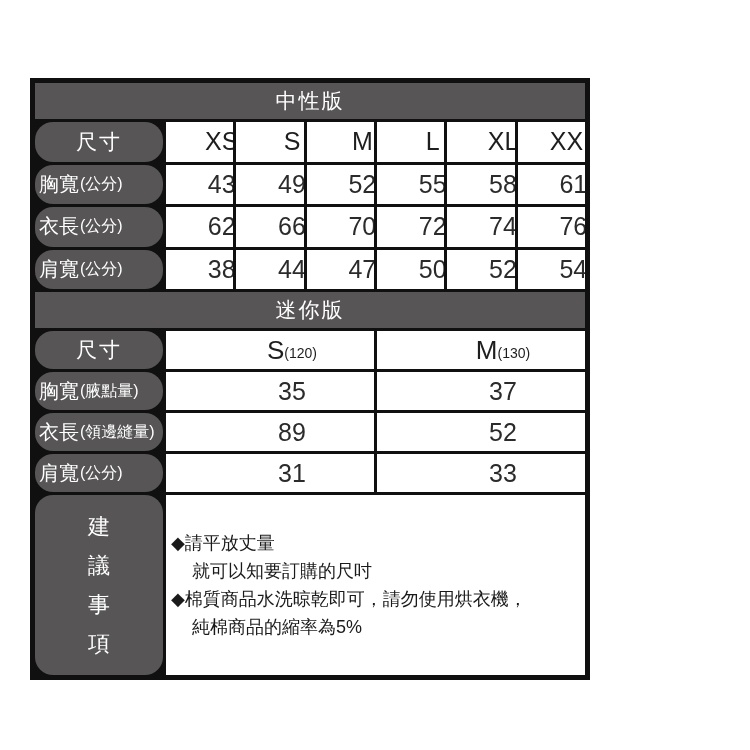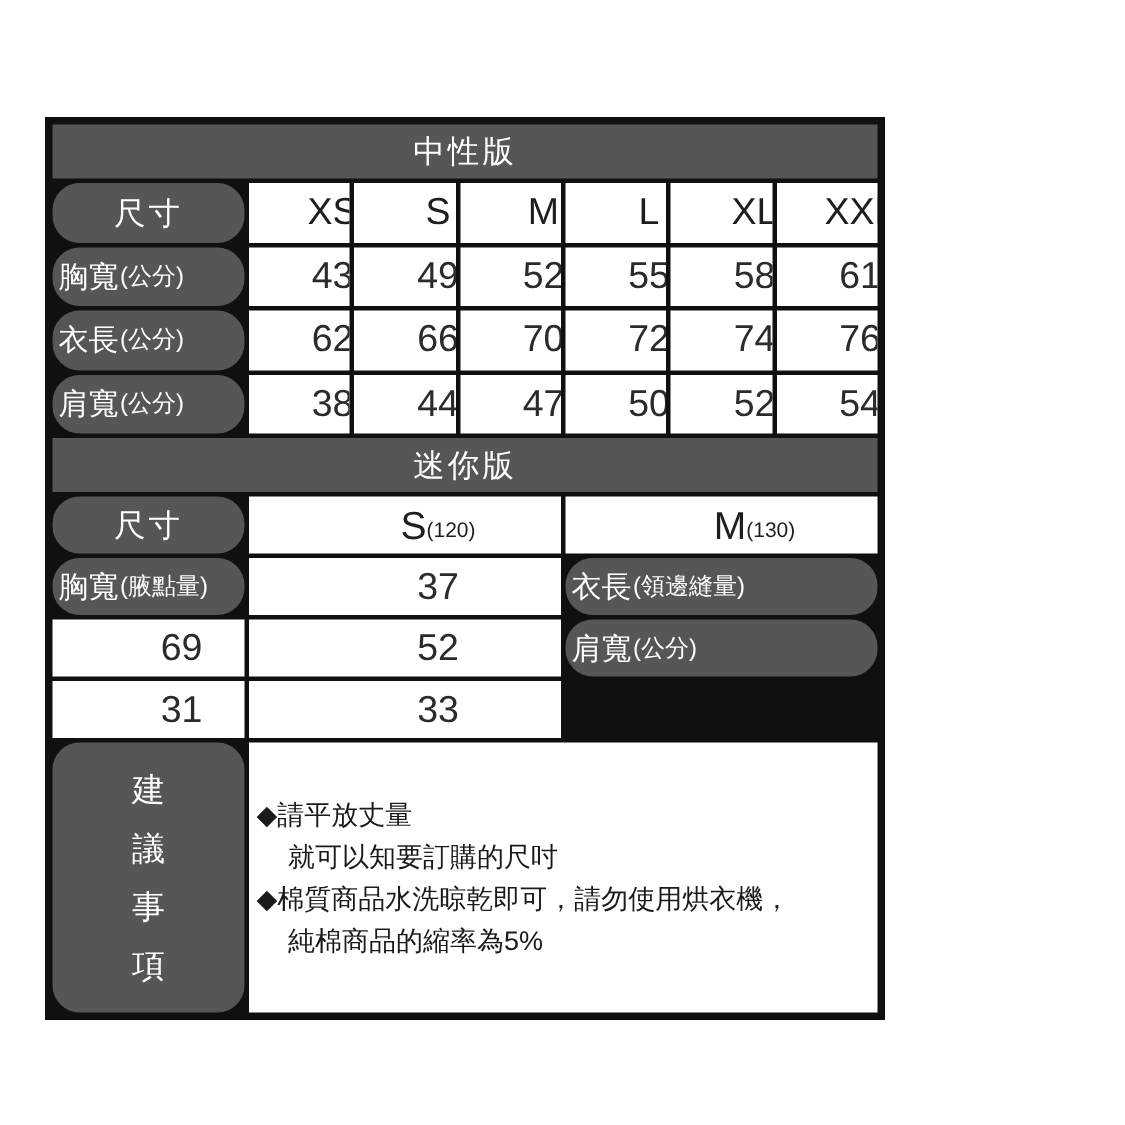--- a/index.html
+++ b/index.html
@@ -100,27 +100,28 @@
     </div>
     <div class="cell light mini-head">
       <span class="big">M</span>
         <span class="small">(130)</span>
     </div>
 
     <div class="cell dark label-cell">
       <span>胸寬</span>
         <span class="unit"> (腋點量)</span>
     </div>
+    <div class="cell light num">35</div>
     <div class="cell light num">37</div>
 
     <div class="cell dark label-cell">
       <span>衣長</span>
         <span class="unit">(領邊縫量)</span>
     </div>
-    <div class="cell light num">69</div>
+    <div class="cell light num">89</div>
     <div class="cell light num">52</div>
 
     <div class="cell dark label-cell">
       <span>肩寬</span>
         <span class="unit">(公分)</span>
     </div>
     <div class="cell light num">31</div>
     <div class="cell light num">33</div>
   </div>
 

